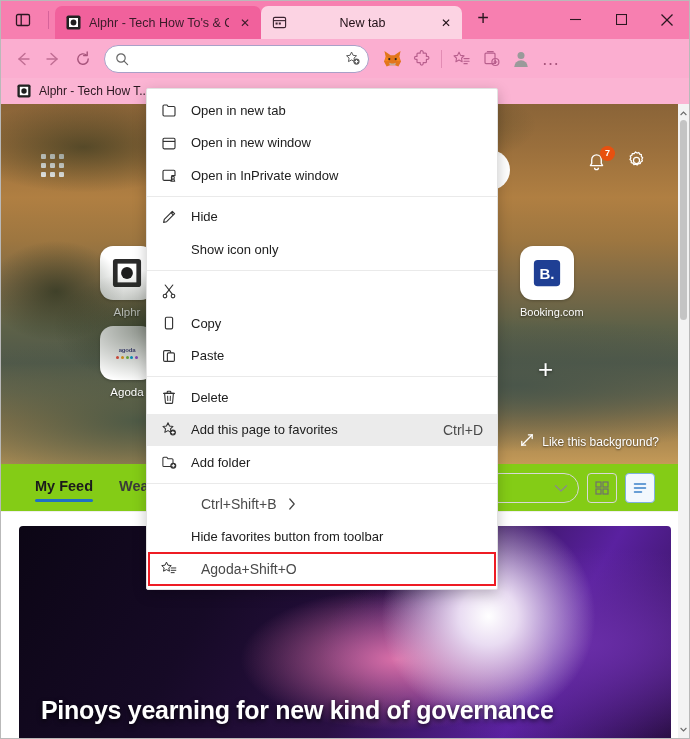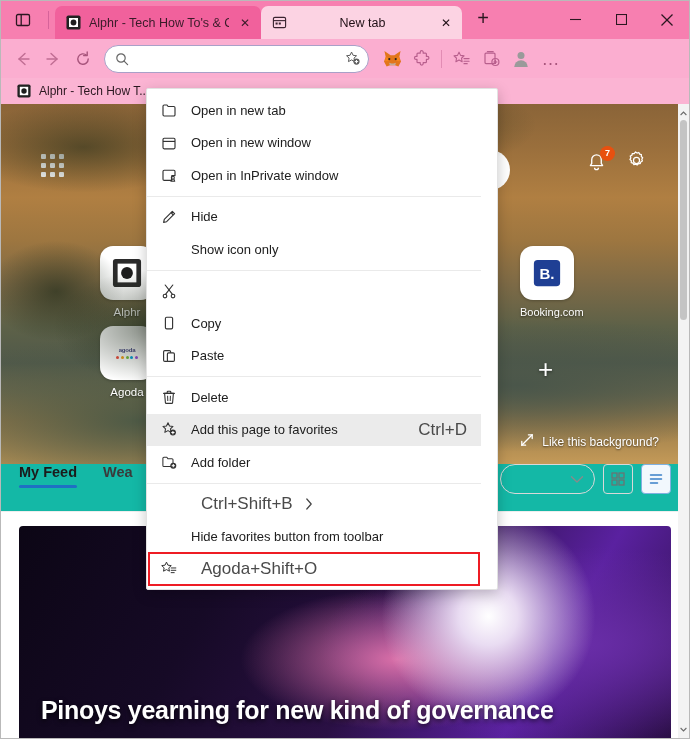--- a/index.html
+++ b/index.html
@@ -195,22 +195,22 @@
   .plus-tile {
     position: absolute; color:#fff; font-size: 26px; font-weight: 300;
     text-shadow: 0 1px 3px rgba(0,0,0,.5);
   }
   .like-bg {
     position: absolute; right: 30px; bottom: 14px;
     display: flex; align-items: center; gap: 8px;
     color: #fff; font-size: 12px; text-shadow: 0 1px 2px rgba(0,0,0,.6);
   }
   .feedbar {
-    position: relative; height: 48px; background: #14b8a6;
-    display: flex; align-items: flex-start; padding: 0 18px;
+    position: relative; height: 48px; background: #84cc16;
+    display: flex; align-items: center; padding: 0 34px;
     border-bottom: 1px solid #eee;
   }
   .feed-tab {
     font-size: 14.5px; color: #3a3a3a; font-weight: bold;
     margin-right: 26px; padding-bottom: 4px; position: relative;
   }
   .feed-tab.active { color: #1b1b1b; }
   .feed-tab.active::after {
     content:""; position:absolute; left:0; right:0; bottom:-4px;
     height: 3px; background: #1f6fc4; border-radius: 2px;
@@ -257,37 +257,37 @@
   .sb-arrow { position:absolute; left:0; width:11px; height:14px; display:flex; align-items:center; justify-content:center;}
 
   
   .ctxmenu {
     position: absolute;
     left: 146px; top: 88px; width: 352px;
     background: #ffffff;
     border: 1px solid #e2e2e2;
     box-shadow: 0 4px 14px rgba(0,0,0,.22);
     border-radius: 2px;
-    padding: 5px 16px 4px 0;
+    padding: 5px 0 4px 0;
     z-index: 40;
     font-size: 13px;
     color: #202020;
   }
   .mi {
     height: 32.5px; display: flex; align-items: center;
     padding: 0 14px 0 0;
     position: relative;
   }
   .mi.hover { background: #ebebeb; }
   .mi-ico {
     width: 44px; flex: 0 0 44px;
     display:flex; align-items:center; justify-content:center;
   }
   .mi-label { flex: 1 1 auto; white-space: nowrap; }
-  .mi-accel { color: #4a4a4a; font-size: 17px; margin-left: 10px; white-space: nowrap; }
+  .mi-accel { color: #4a4a4a; font-size: 14px; margin-left: 10px; white-space: nowrap; }
   .mi-chev { width: 20px; flex:0 0 20px; display:flex; align-items:center; justify-content:center; margin-left:6px;}
   .mi-sep { height: 1px; background: #eaeaea; margin: 4px 0; }
   .redbox {
     position: absolute; left: 1px; right: 1px;
     border: 2px solid #ee1c24;
     pointer-events: none;
   }
 </style>
 </head>
 <body>

